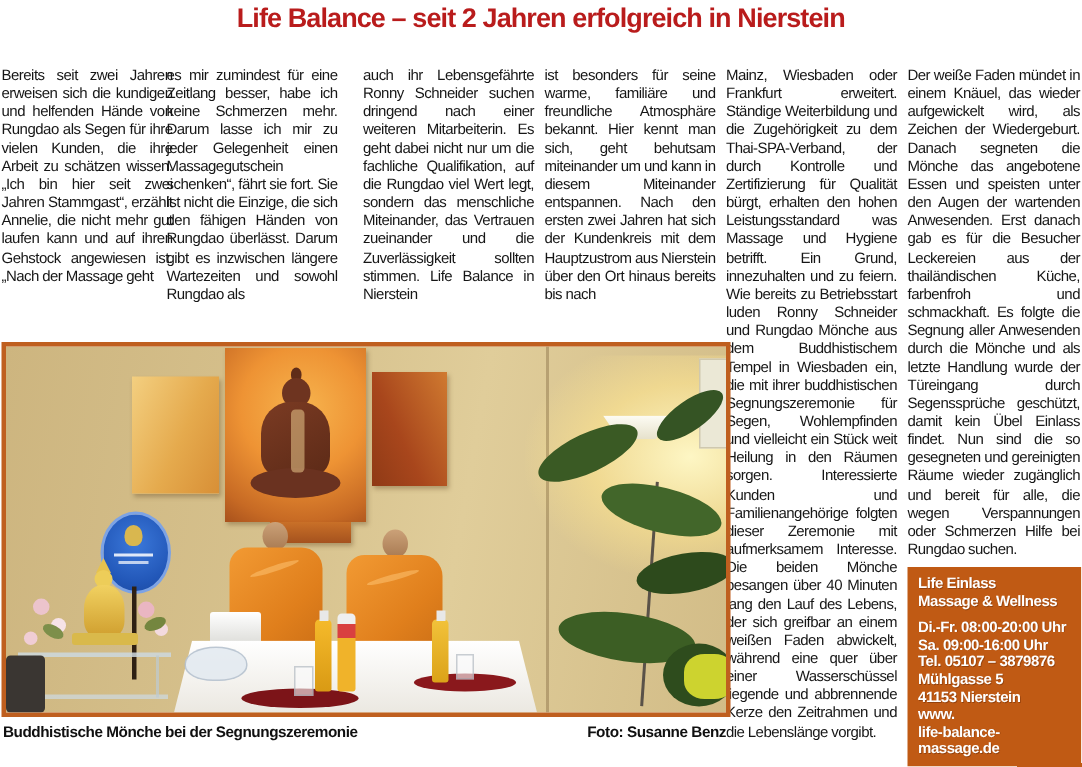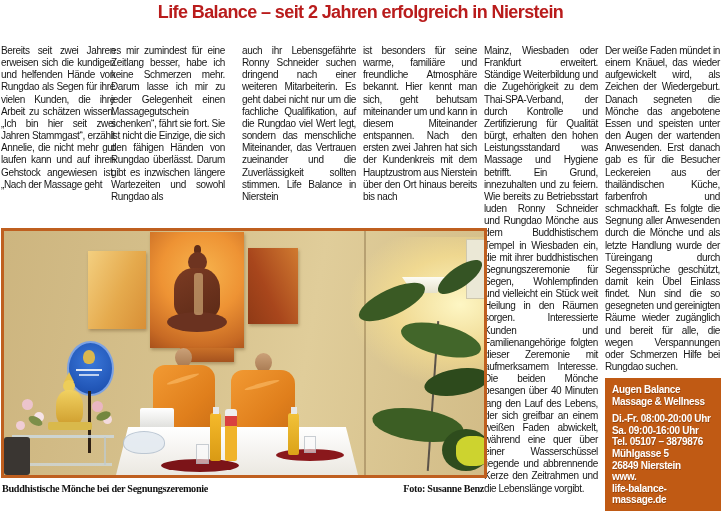--- a/index.html
+++ b/index.html
@@ -105,21 +105,21 @@
   .pl3{left:420px;top:138px;width:66px;height:26px;background:#2d4a1c;transform:rotate(-10deg);}
   .pl4{left:368px;top:178px;width:92px;height:32px;background:#3c5e24;transform:rotate(8deg);}
   .pl5{left:430px;top:36px;width:52px;height:20px;background:#355424;transform:rotate(-35deg);}
   .pl6{left:438px;top:198px;width:48px;height:42px;background:#2e4c1d;}
   .pl7{left:452px;top:205px;width:34px;height:30px;border-radius:40%;background:#cdd32f;}
   .stem{left:428px;top:90px;width:2px;height:150px;background:#5a5248;transform:rotate(4deg);}
 
   
   .caption-row{position:absolute;left:2px;top:483px;width:482px;display:flex;
          justify-content:space-between;font-size:10.2px;font-weight:bold;
-         letter-spacing:-0.3px;color:#101010;padding-right:0;font-family:Liberation Serif, serif;}
+         letter-spacing:-0.3px;color:#101010;padding-right:0;}
   .credit{}
 
   
   .infobox{position:absolute;left:605px;top:378px;width:116px;box-sizing:border-box;
          background:#c05a14;color:#ffffff;padding:6px 6px 7px 7px;
          font-weight:bold;font-size:10px;line-height:11.6px;letter-spacing:-0.3px;
          text-shadow:0.5px 0.5px 0 rgba(90,35,5,.45);}
   .ib-gap{height:6px;}
 </style>
 </head>
@@ -204,25 +204,25 @@
     <div class="plant-leaf pl6"></div>
     <div class="pl7"></div>
   </div>
 
   <div class="caption-row">
     <span>Buddhistische Mönche bei der Segnungszeremonie</span>
     <span class="credit">Foto: Susanne Benz</span>
   </div>
 
   <div class="infobox">
-    <div>Augen Balance</div>
+    <div>Life Einlass</div>
     <div>Massage &amp; Wellness</div>
     <div class="ib-gap"></div>
     <div>Di.-Fr. 08:00-20:00 Uhr</div>
     <div>Sa. 09:00-16:00 Uhr</div>
     <div>Tel. 05107 – 3879876</div>
     <div>Mühlgasse 5</div>
-    <div>26849 Nierstein</div>
+    <div>41153 Nierstein</div>
     <div>www.</div>
     <div>life-balance-massage.de</div>
   </div>
 
 </div>
 
 </body></html>

